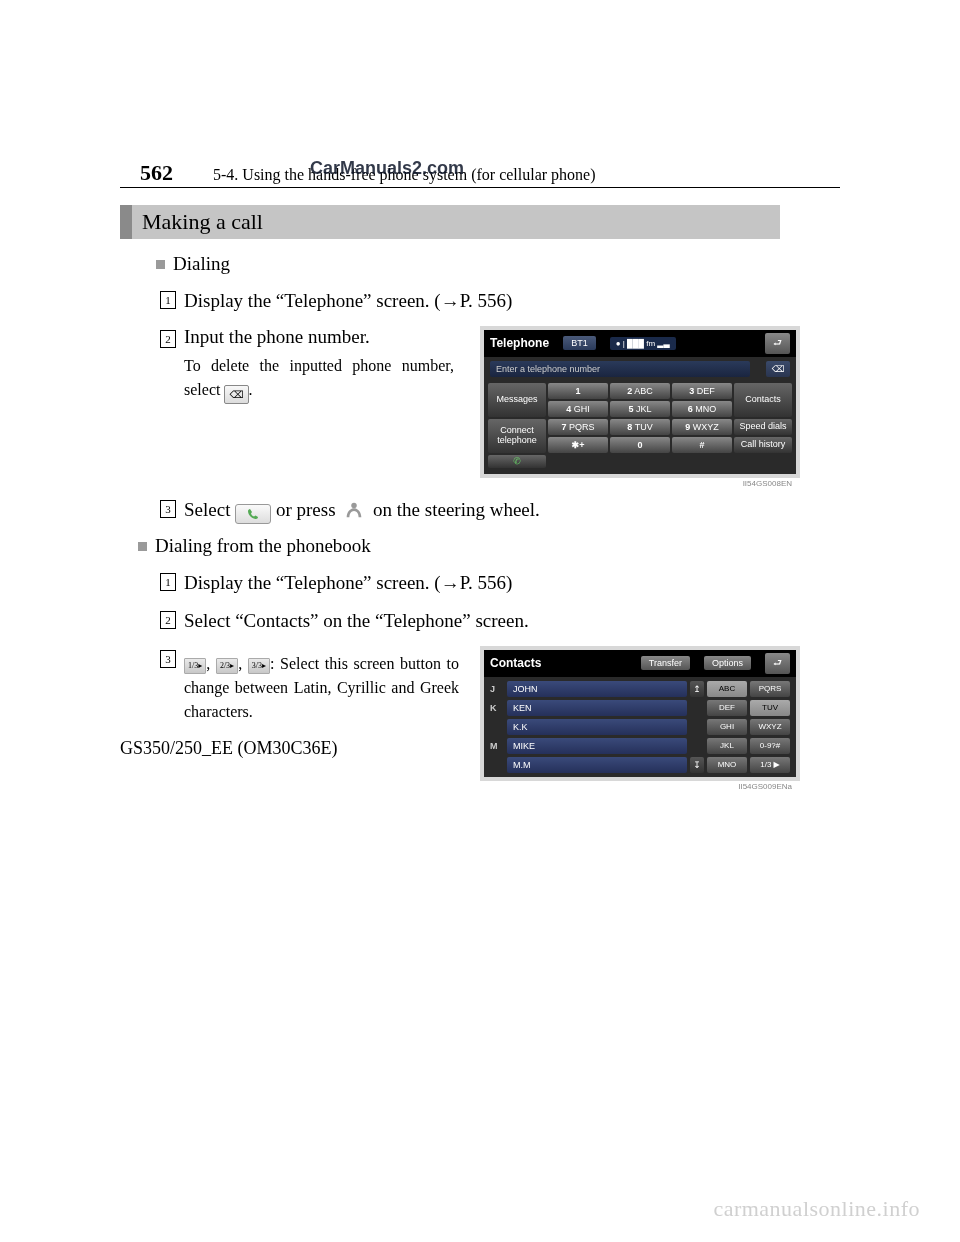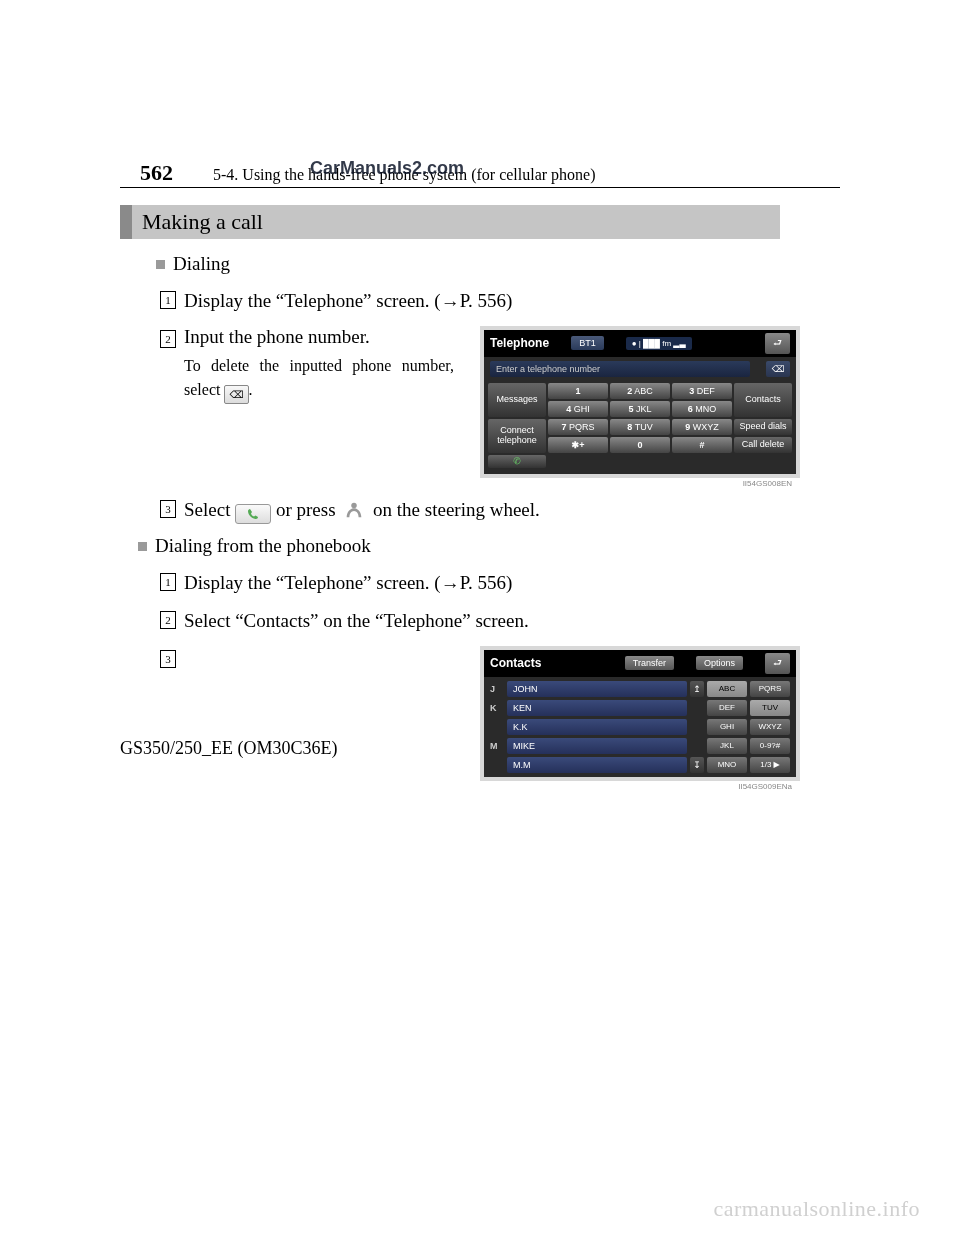--- a/index.html
+++ b/index.html
@@ -159,21 +159,21 @@
     font-family: Arial, sans-serif;
     color: #fff;
     font-size: 10px;
     position: relative;
   }
   .screenshot .titlebar {
     display: flex;
     align-items: center;
     background: #000;
     padding: 3px 6px;
-    gap: 22px;
+    gap: 14px;
   }
   .screenshot .titlebar .t-title { font-weight: bold; font-size: 12px; }
   .screenshot .titlebar .bt-tab {
     background: linear-gradient(#4a5a7a, #2a3a5a);
     padding: 2px 8px;
     font-size: 9px;
     border-radius: 2px;
   }
   .screenshot .titlebar .sig {
     background: #1a2a4a;
@@ -359,21 +359,21 @@
 
           <div class="side-btn" style="grid-row:span 2">Connect telephone</div>
           <div class="key"><span class="kn">7</span> PQRS</div>
           <div class="key"><span class="kn">8</span> TUV</div>
           <div class="key"><span class="kn">9</span> WXYZ</div>
           <div class="side-btn">Speed dials</div>
 
           <div class="key"><span class="kn">✱+</span></div>
           <div class="key"><span class="kn">0</span></div>
           <div class="key"><span class="kn">#</span></div>
-          <div class="side-btn">Call delete</div>
+          <div class="side-btn">Call history</div>
 
           <div class="side-btn" style="grid-column:1">
               <span style="color:#6c6">✆</span>
             </div>
         </div>
         <div class="caption">II54GS008EN</div>
       </div>
     </div>
 
     <div class="step" style="margin-top:18px">
@@ -405,20 +405,25 @@
     <div class="step">
       <span class="step-num">2</span>
       <span class="step-text-wide">Select “Contacts” on the “Telephone” screen.</span>
     </div>
 
     <div class="row-with-image">
       <div class="left-col">
         <div style="display:flex; align-items:flex-start;">
           <span class="step-num">3</span>
           <div>
+            <div class="note" style="max-width:275px">
+              <span class="cyc">1/3▸</span>, 
+              <span class="cyc">2/3▸</span>, 
+              <span class="cyc">3/3▸</span><span>: Select this screen button to change between Latin, Cyrillic and Greek characters.</span>
+            </div>
           </div>
         </div>
       </div>
 
       <div class="screenshot">
         <div class="titlebar">
           <span class="t-title">Contacts</span>
           <span style="flex:1"></span>
           <span class="bt-tab" style="background:linear-gradient(#888,#555)">Transfer</span>
           <span class="bt-tab" style="background:linear-gradient(#888,#555)">Options</span>

